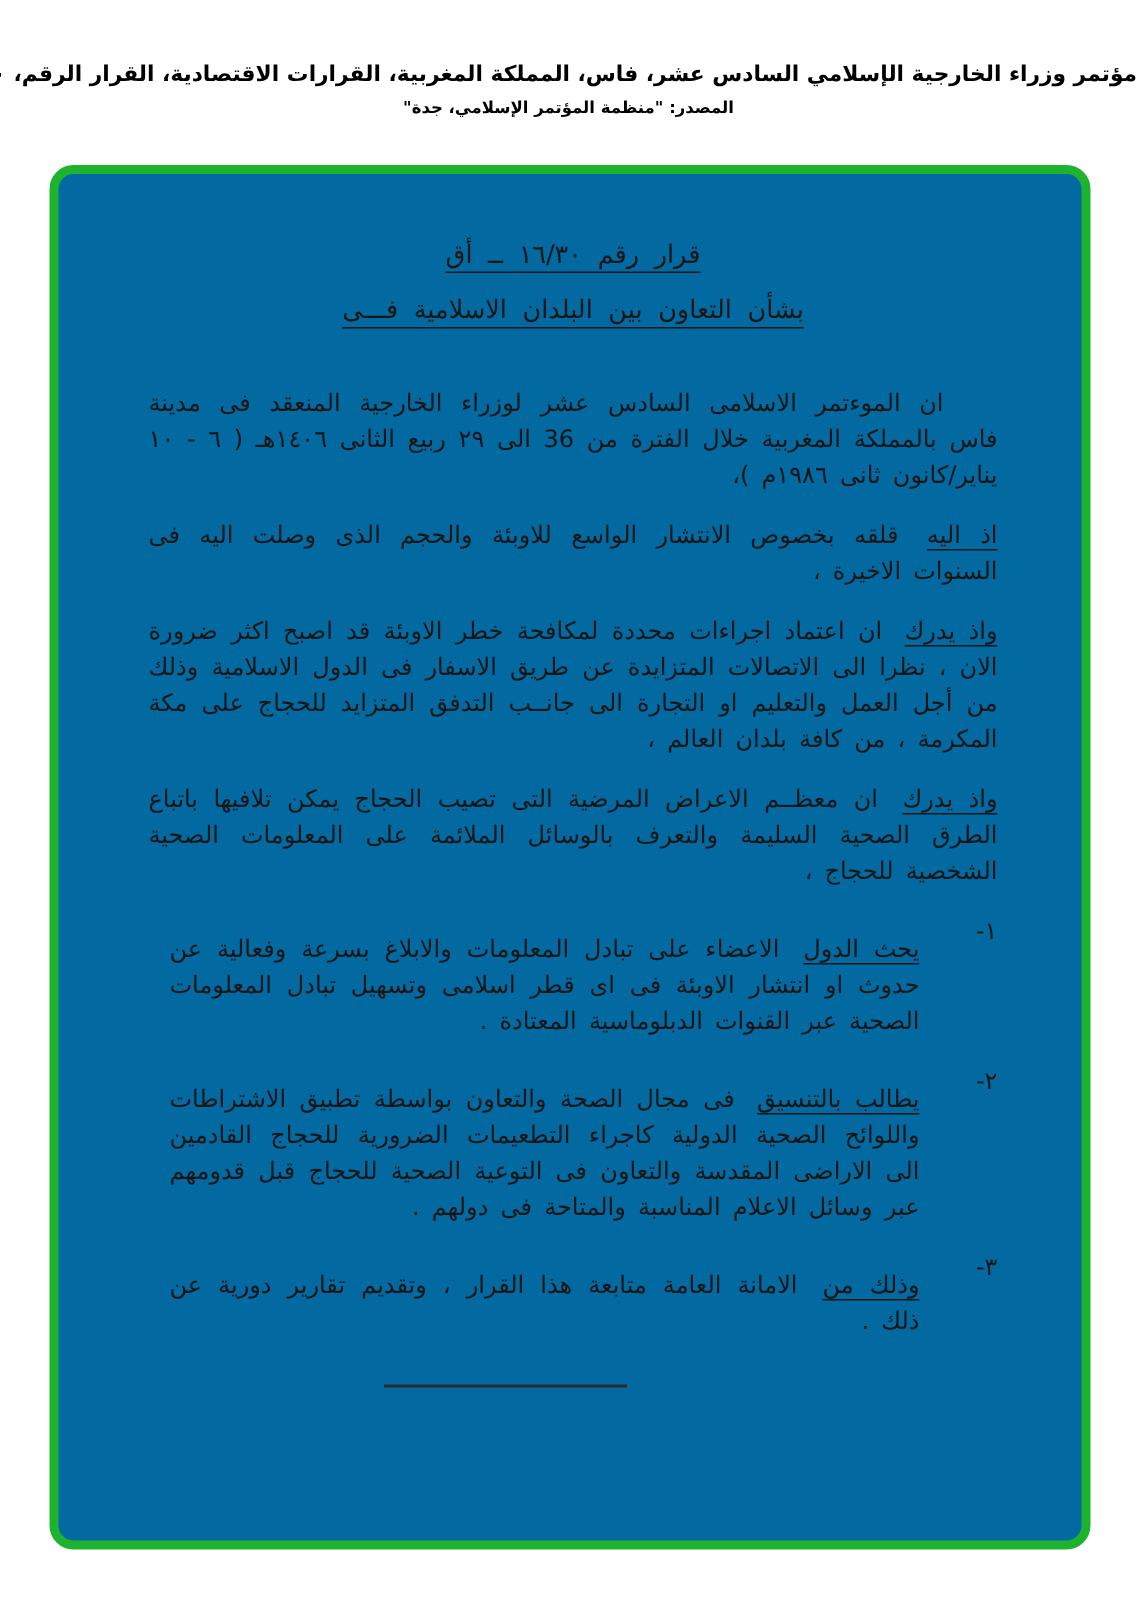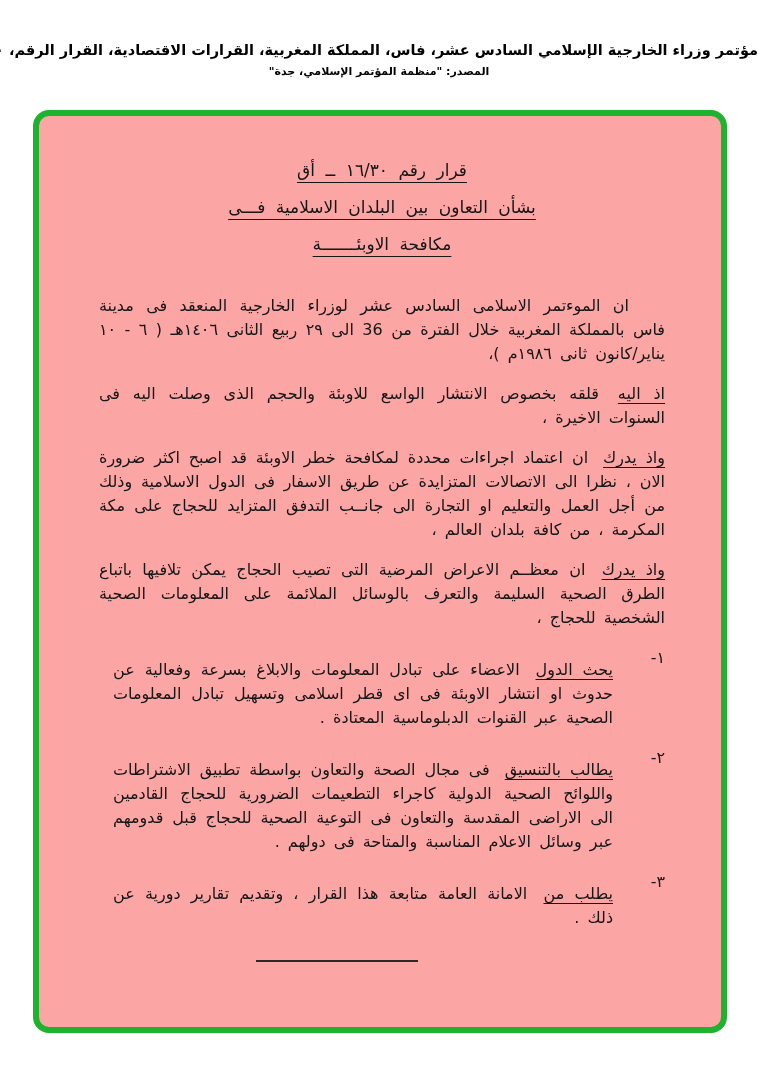--- a/index.html
+++ b/index.html
@@ -16,21 +16,21 @@
   .doc-header { position: absolute; top: 42px; left: 0; right: 0; text-align: center; direction: rtl; }
   .header-line1 { font-size: 14.5px; font-weight: bold; white-space: nowrap; letter-spacing: 0.2px; color: #000; }
   .header-line2 { font-size: 11px; font-weight: bold; margin-top: 7px; color: #000; }
 
   
   .green-box {
     position: absolute; left: 33px; top: 110px;
     width: 694px; height: 923px;
     border: 6px solid #1db32f;
     border-radius: 16px;
-    background: #fca5a5;
+    background: #0369a1;
   }
 
   .doc {
     position: absolute; inset: 0;
     padding: 42px 56px 0 60px;
     direction: rtl;
     font-size: 16px;
     line-height: 24px;
     text-align: justify;
     word-spacing: 3px;
@@ -75,21 +75,20 @@
     <div class="header-line1">مؤتمر وزراء الخارجية الإسلامي السادس عشر، فاس، المملكة المغربية، القرارات الاقتصادية، القرار الرقم، ١٦/٣٠-أق</div>
     <div class="header-line2">المصدر: "منظمة المؤتمر الإسلامي، جدة"</div>
   </div>
 
   <div class="green-box">
     <div class="doc">
 
       <div class="title-block">
         <div class="title-line">قرار رقم ١٦/٣٠ ــ أق</div>
         <div class="title-line">بشأن التعاون بين البلدان الاسلامية فـــى</div>
-        <div class="title-line">مكافحة الاوبئـــــــة</div>
       </div>
 
       <p class="para opening">ان الموءتمر الاسلامى السادس عشر لوزراء الخارجية المنعقد فى مدينة فاس بالمملكة المغربية خلال الفترة من 36 الى ٢٩ ربيع الثانى ١٤٠٦هـ ( ٦ - ١٠ يناير/كانون ثانى ١٩٨٦م )،</p>
 
       <p class="para">
         <span class="lead-underline">اذ اليه</span>
         <span>قلقه بخصوص الانتشار الواسع للاوبئة والحجم الذى وصلت اليه فى السنوات الاخيرة ،</span>
       </p>
 
       <p class="para">
@@ -114,21 +113,21 @@
         <span class="item-number">٢-</span>
         <p class="item-text">
           <span class="lead-underline">يطالب بالتنسيق</span>
           <span>فى مجال الصحة والتعاون بواسطة تطبيق الاشتراطات واللوائح الصحية الدولية كاجراء التطعيمات الضرورية للحجاج القادمين الى الاراضى المقدسة والتعاون فى التوعية الصحية للحجاج قبل قدومهم عبر وسائل الاعلام المناسبة والمتاحة فى دولهم .</span>
         </p>
       </div>
 
       <div class="item">
         <span class="item-number">٣-</span>
         <p class="item-text">
-          <span class="lead-underline">يطلب من</span>
+          <span class="lead-underline">وذلك من</span>
           <span>الامانة العامة متابعة هذا القرار ، وتقديم تقارير دورية عن ذلك .</span>
         </p>
       </div>
 
       <div class="end-rule"></div>
 
     </div>
   </div>
 
 </div>

